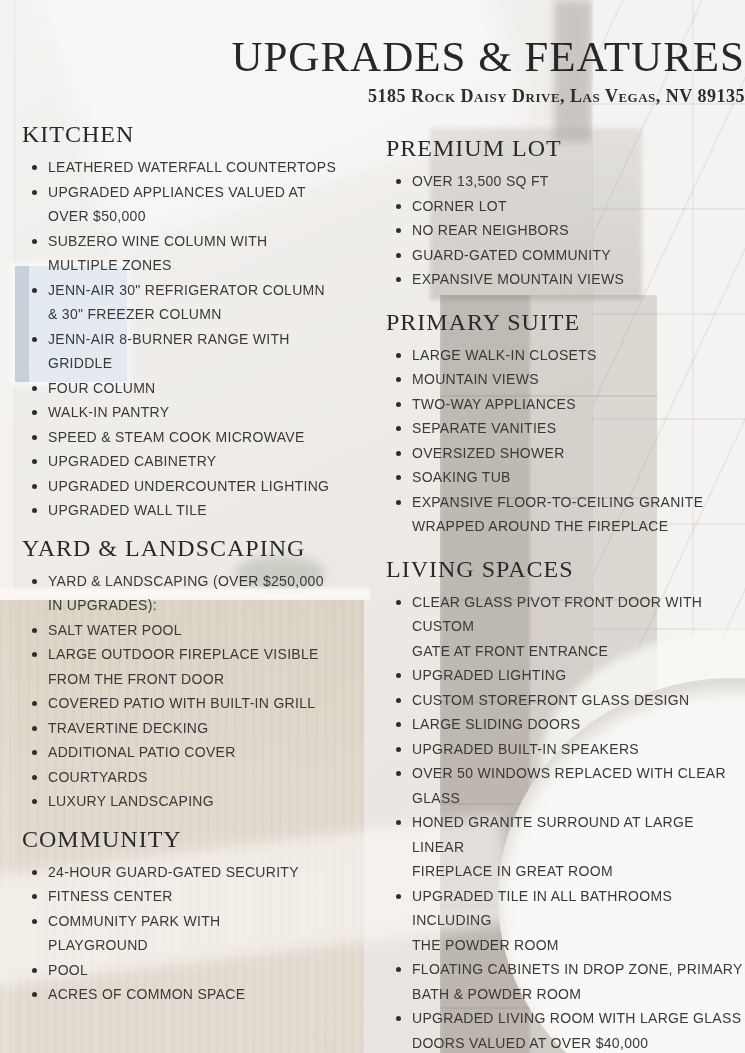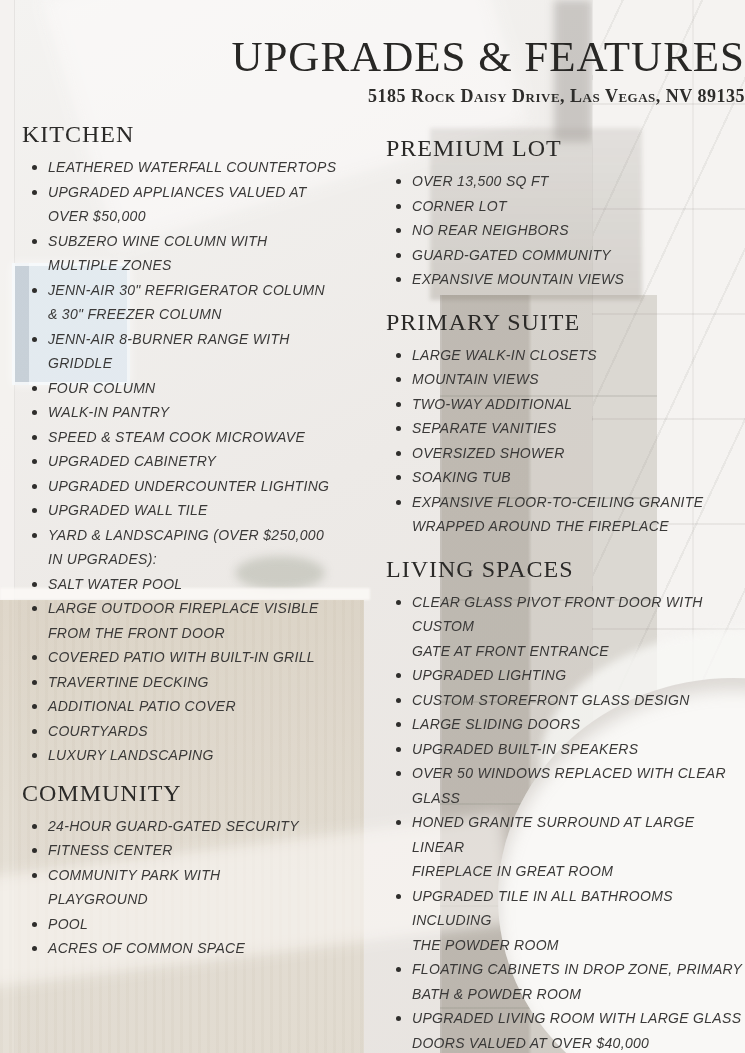--- a/index.html
+++ b/index.html
@@ -58,21 +58,21 @@
     font-size:43px; line-height:1.15; letter-spacing:1px; color:#282725; }
   .address { margin-top:5px; font-family:"Liberation Serif", serif; font-weight:700;
     font-variant:small-caps; font-size:18px; letter-spacing:.5px; color:#2e2d2b; }
   .col { position:absolute; }
   .col-left  { left:22px;  top:118px; width:350px; }
   .col-right { left:386px; top:132px; width:358px; }
   h2 { margin:0 0 5px; font-family:"Liberation Serif", serif; font-weight:400;
     font-size:24px; line-height:32px; letter-spacing:1px; color:#2b2a28; }
   section + section h2 { margin-top:9px; }
   .col-right section + section h2 { margin-top:14px; }
-  ul { list-style:none; margin:0; padding:0;font-style:italic; }
+  ul { list-style:none; margin:0; padding:0; }
   li { position:relative; padding-left:26px; white-space:pre-line;
     font-size:14px; line-height:24.5px; letter-spacing:.3px; color:#3a3938; }
   .b { position:absolute; left:10px; top:10px; width:5px; height:5px;
     border-radius:50%; background:#2f2e2c; }
 </style>
 </head>
 <body>
 
 <div class="page">
 
@@ -116,20 +116,21 @@
           <li><span class="b"></span><span>FOUR COLUMN</span></li>
           <li><span class="b"></span><span>WALK-IN PANTRY</span></li>
           <li><span class="b"></span><span>SPEED &amp; STEAM COOK MICROWAVE</span></li>
           <li><span class="b"></span><span>UPGRADED CABINETRY</span></li>
           <li><span class="b"></span><span>UPGRADED UNDERCOUNTER LIGHTING</span></li>
           <li><span class="b"></span><span>UPGRADED WALL TILE</span></li>
         </ul>
       </section>
 
       <section>
+        <h2>YARD &amp; LANDSCAPING</h2>
         <ul>
           <li><span class="b"></span><span>YARD &amp; LANDSCAPING (OVER $250,000
 IN UPGRADES):</span></li>
           <li><span class="b"></span><span>SALT WATER POOL</span></li>
           <li><span class="b"></span><span>LARGE OUTDOOR FIREPLACE VISIBLE
 FROM THE FRONT DOOR</span></li>
           <li><span class="b"></span><span>COVERED PATIO WITH BUILT-IN GRILL</span></li>
           <li><span class="b"></span><span>TRAVERTINE DECKING</span></li>
           <li><span class="b"></span><span>ADDITIONAL PATIO COVER</span></li>
           <li><span class="b"></span><span>COURTYARDS</span></li>
@@ -162,21 +163,21 @@
           <li><span class="b"></span><span>GUARD-GATED COMMUNITY</span></li>
           <li><span class="b"></span><span>EXPANSIVE MOUNTAIN VIEWS</span></li>
         </ul>
       </section>
 
       <section>
         <h2>PRIMARY SUITE</h2>
         <ul>
           <li><span class="b"></span><span>LARGE WALK-IN CLOSETS</span></li>
           <li><span class="b"></span><span>MOUNTAIN VIEWS</span></li>
-          <li><span class="b"></span><span>TWO-WAY ADDITIONAL</span></li>
+          <li><span class="b"></span><span>TWO-WAY APPLIANCES</span></li>
           <li><span class="b"></span><span>SEPARATE VANITIES</span></li>
           <li><span class="b"></span><span>OVERSIZED SHOWER</span></li>
           <li><span class="b"></span><span>SOAKING TUB</span></li>
           <li><span class="b"></span><span>EXPANSIVE FLOOR-TO-CEILING GRANITE
 WRAPPED AROUND THE FIREPLACE</span></li>
         </ul>
       </section>
 
       <section>
         <h2>LIVING SPACES</h2>

